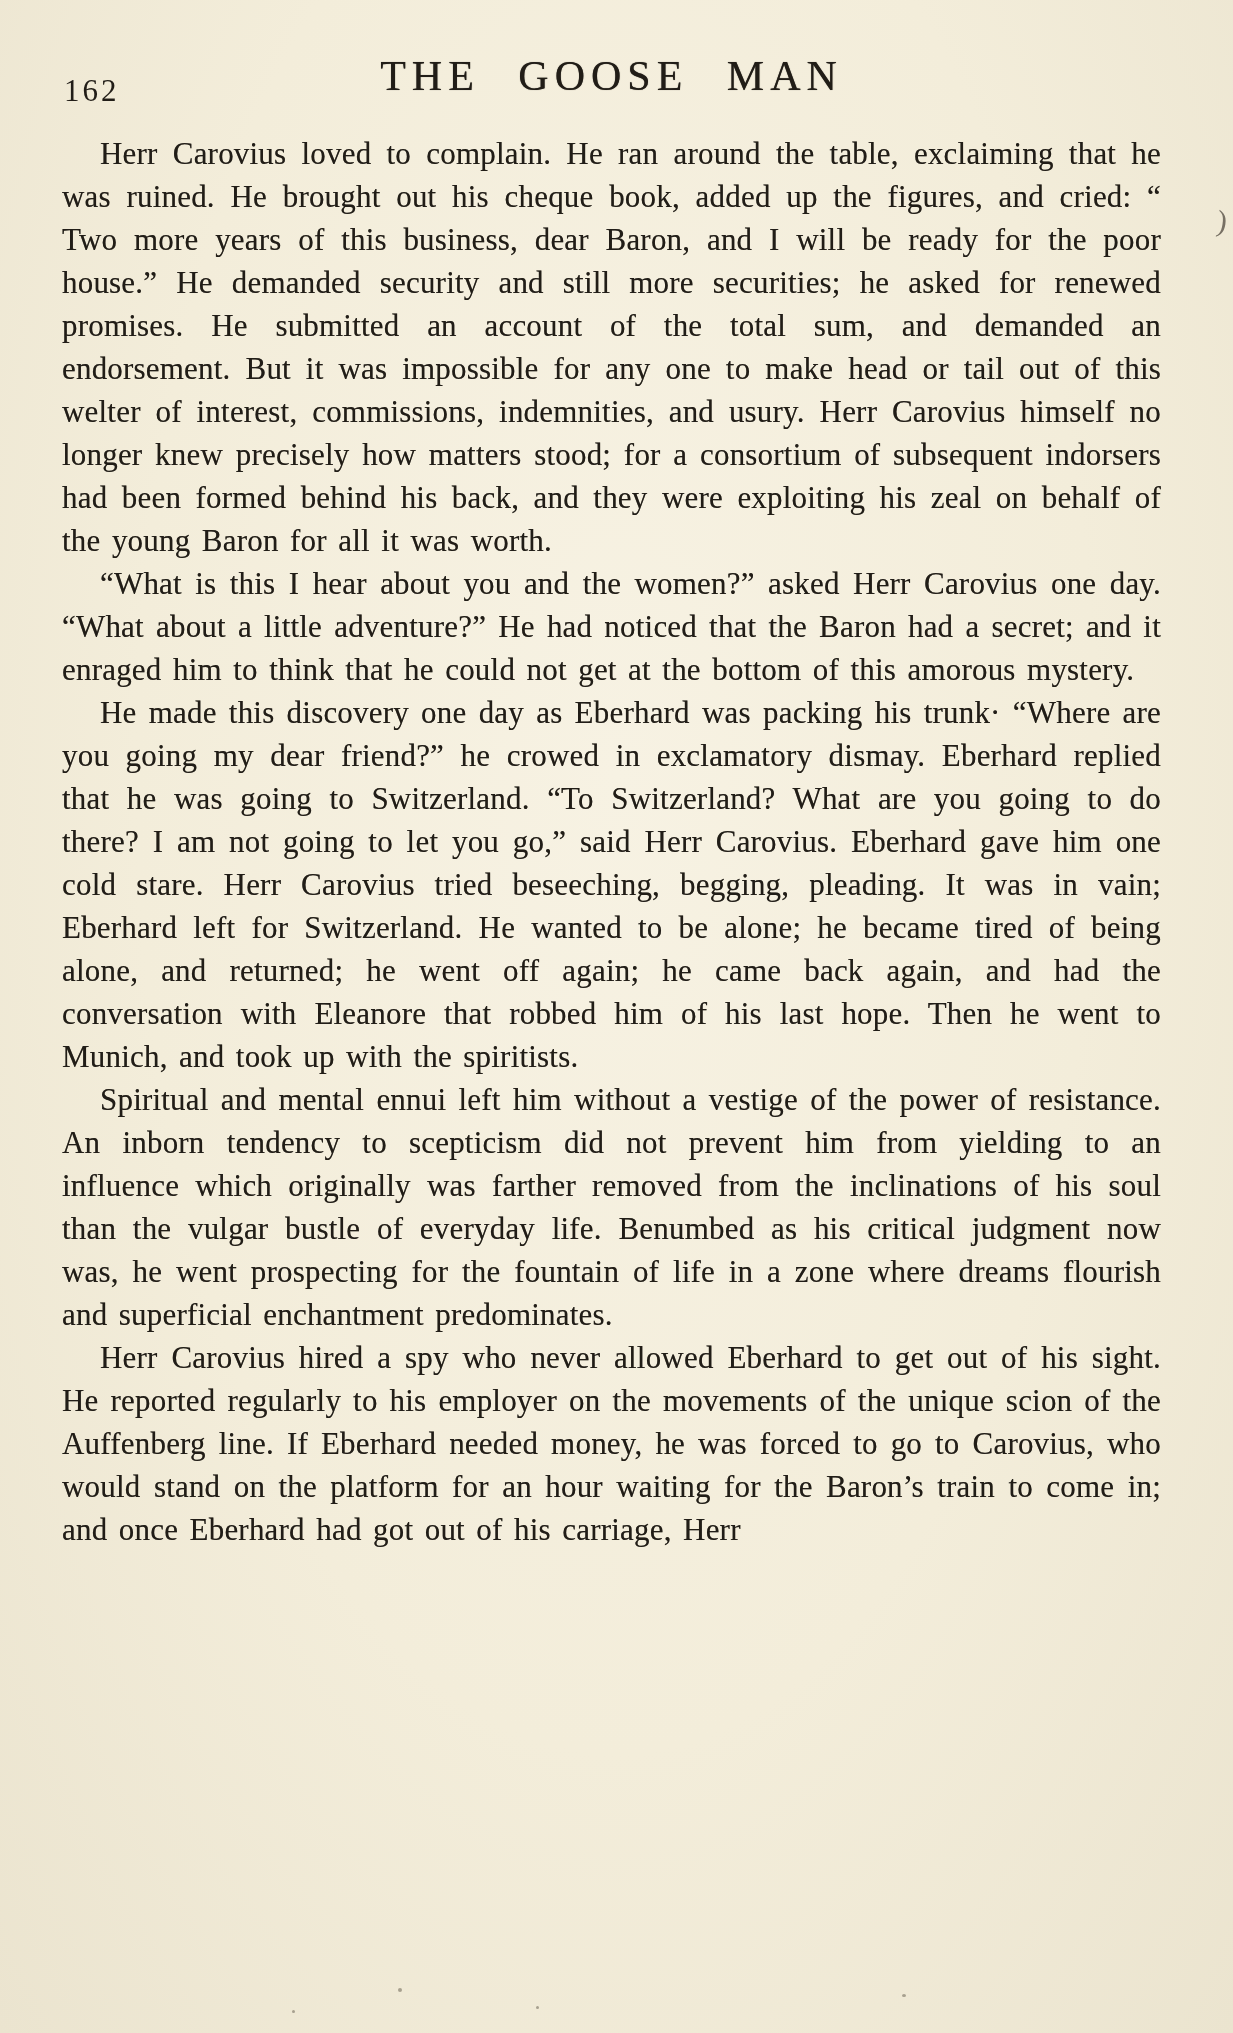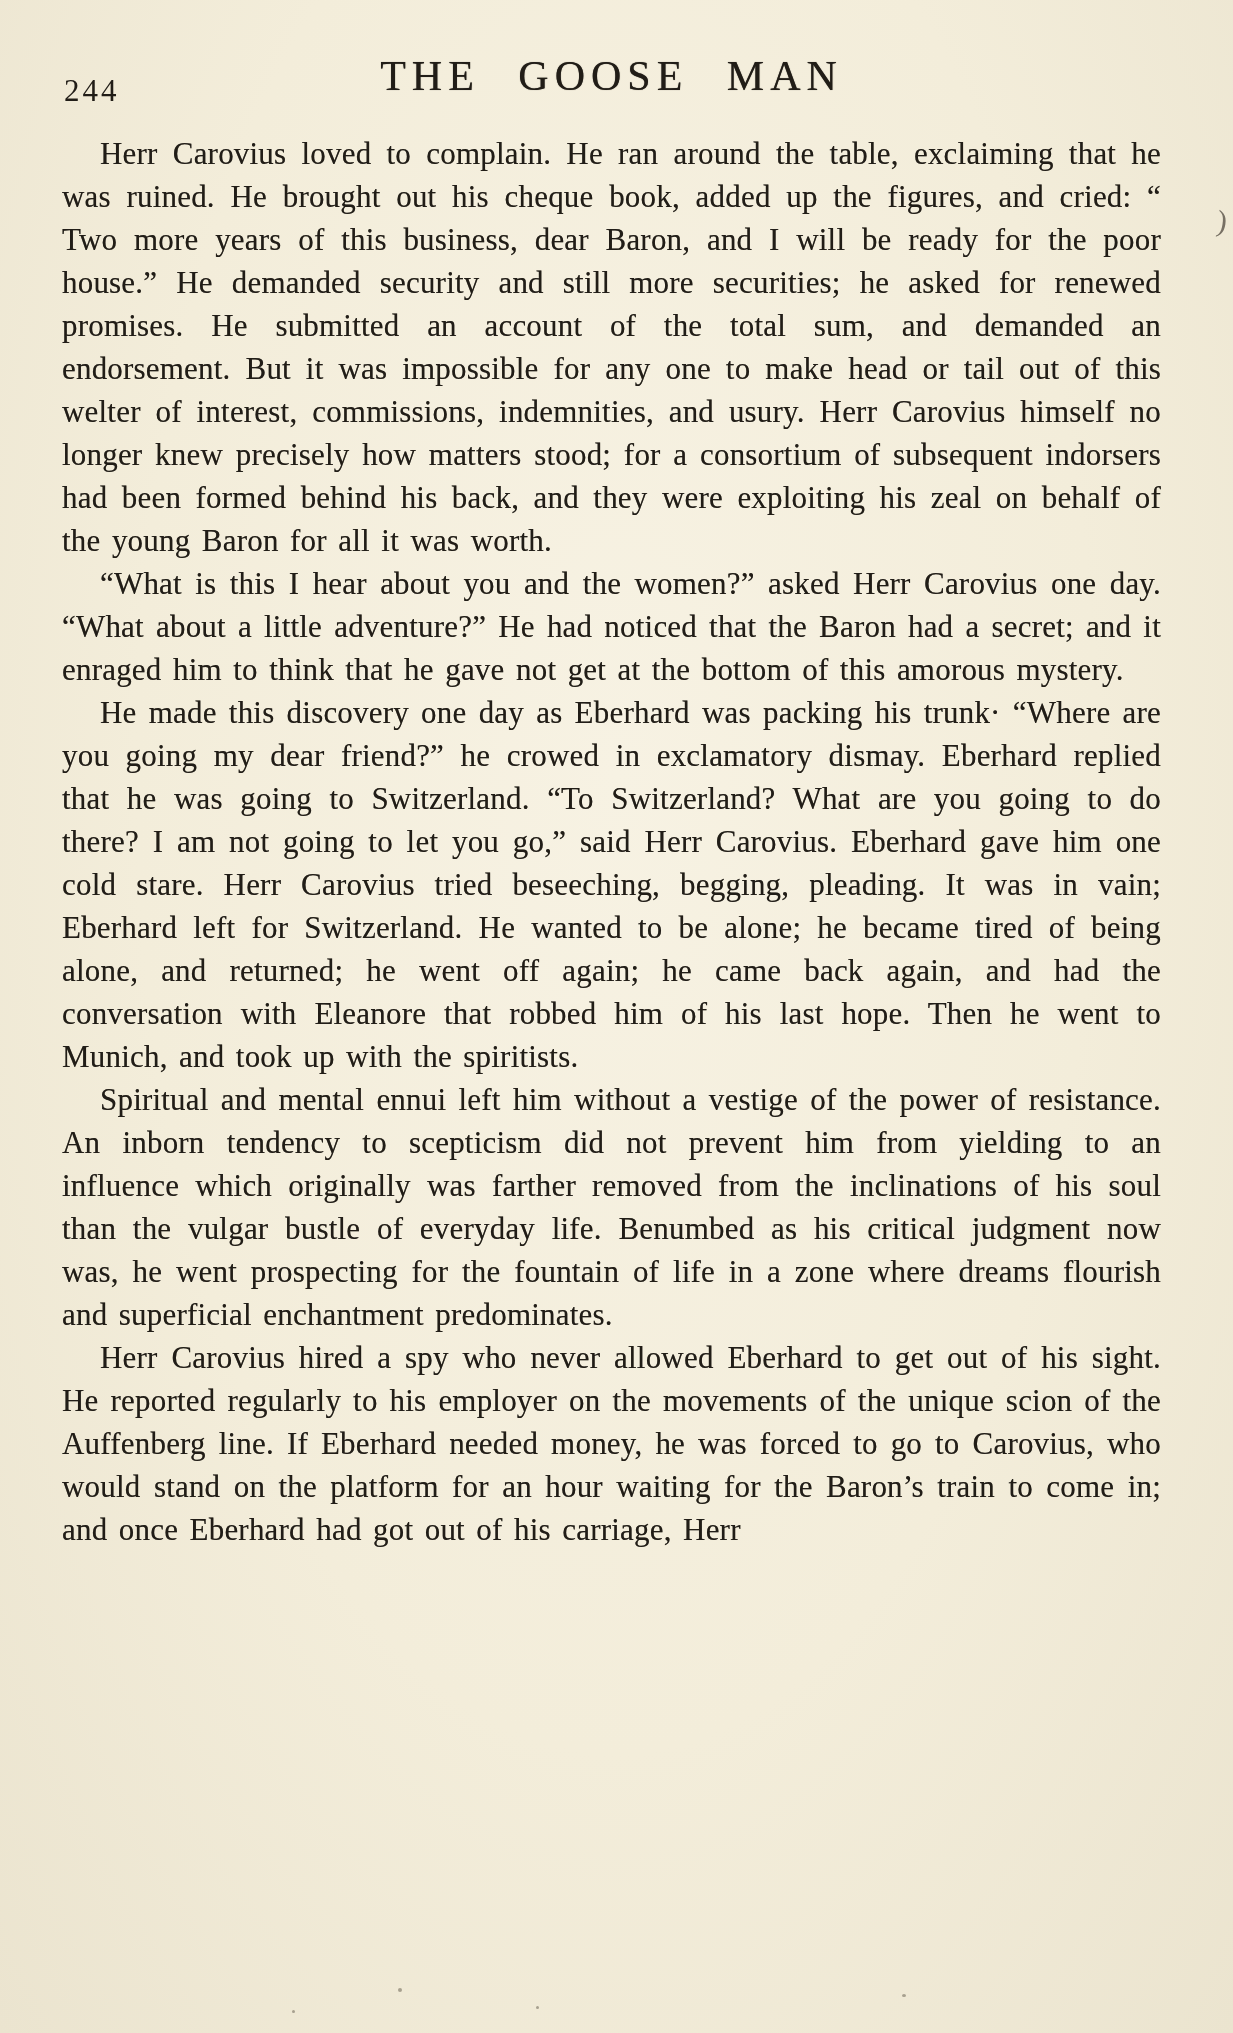--- a/index.html
+++ b/index.html
@@ -71,27 +71,27 @@
   .speck-2 { left: 536px; top: 2006px; width: 3px; height: 3px; }
   .speck-3 { left: 902px; top: 1994px; width: 4px; height: 3px; }
   .speck-4 { left: 292px; top: 2010px; width: 3px; height: 3px; }
 </style>
 </head>
 <body>
 
 <div class="page">
 
   <header class="page-header">
-    <span class="page-number">244</span>
+    <span class="page-number">162</span>
     <h1 class="running-head">THE GOOSE MAN</h1>
   </header>
 
   <main class="page-body">
     <p>Herr Carovius loved to complain. He ran around the table, exclaiming that he was ruined. He brought out his cheque book, added up the figures, and cried: “ Two more years of this business, dear Baron, and I will be ready for the poor house.” He demanded security and still more securities; he asked for renewed promises. He submitted an account of the total sum, and demanded an endorsement. But it was impossible for any one to make head or tail out of this welter of interest, commissions, indemnities, and usury. Herr Carovius himself no longer knew precisely how matters stood; for a consortium of subsequent indorsers had been formed behind his back, and they were exploiting his zeal on behalf of the young Baron for all it was worth.</p>
-    <p>“What is this I hear about you and the women?” asked Herr Carovius one day. “What about a little adventure?” He had noticed that the Baron had a secret; and it enraged him to think that he gave not get at the bottom of this amorous mystery.</p>
+    <p>“What is this I hear about you and the women?” asked Herr Carovius one day. “What about a little adventure?” He had noticed that the Baron had a secret; and it enraged him to think that he could not get at the bottom of this amorous mystery.</p>
     <p>He made this discovery one day as Eberhard was packing his trunk· “Where are you going my dear friend?” he crowed in exclamatory dismay. Eberhard replied that he was going to Switzerland. “To Switzerland? What are you going to do there? I am not going to let you go,” said Herr Carovius. Eberhard gave him one cold stare. Herr Carovius tried beseeching, begging, pleading. It was in vain; Eberhard left for Switzerland. He wanted to be alone; he became tired of being alone, and returned; he went off again; he came back again, and had the conversation with Eleanore that robbed him of his last hope. Then he went to Munich, and took up with the spiritists.</p>
     <p>Spiritual and mental ennui left him without a vestige of the power of resistance. An inborn tendency to scepticism did not prevent him from yielding to an influence which originally was farther removed from the inclinations of his soul than the vulgar bustle of everyday life. Benumbed as his critical judgment now was, he went prospecting for the fountain of life in a zone where dreams flourish and superficial enchantment predominates.</p>
     <p>Herr Carovius hired a spy who never allowed Eberhard to get out of his sight. He reported regularly to his employer on the movements of the unique scion of the Auffenberg line. If Eberhard needed money, he was forced to go to Carovius, who would stand on the platform for an hour waiting for the Baron’s train to come in; and once Eberhard had got out of his carriage, Herr</p>
   </main>
 
 </div>
 
 <span class="margin-mark">)</span>
 <span class="speck speck-1"></span>
 <span class="speck speck-2"></span>

